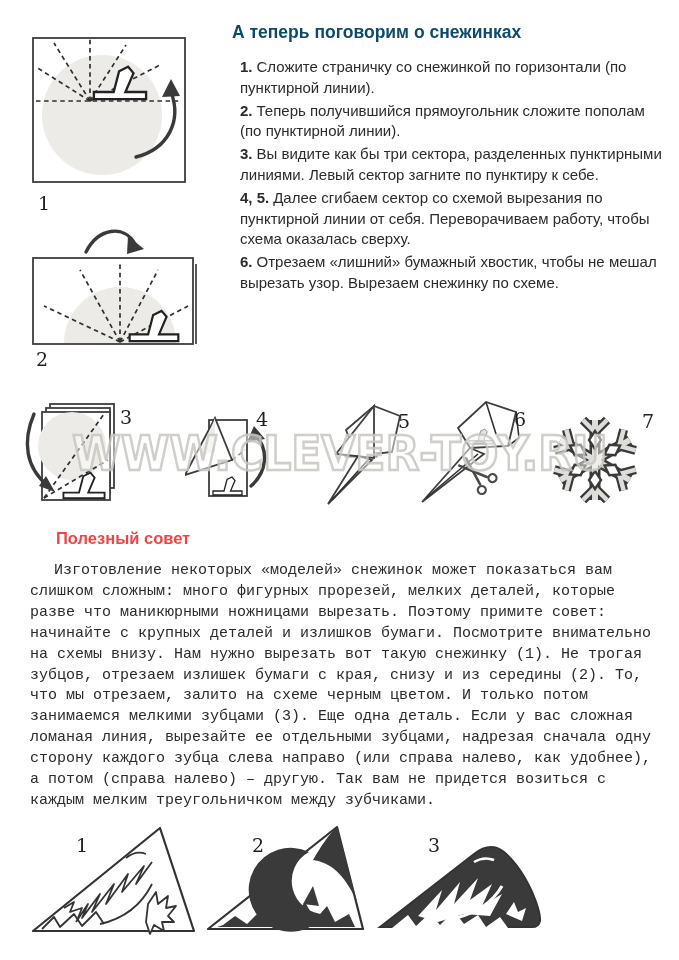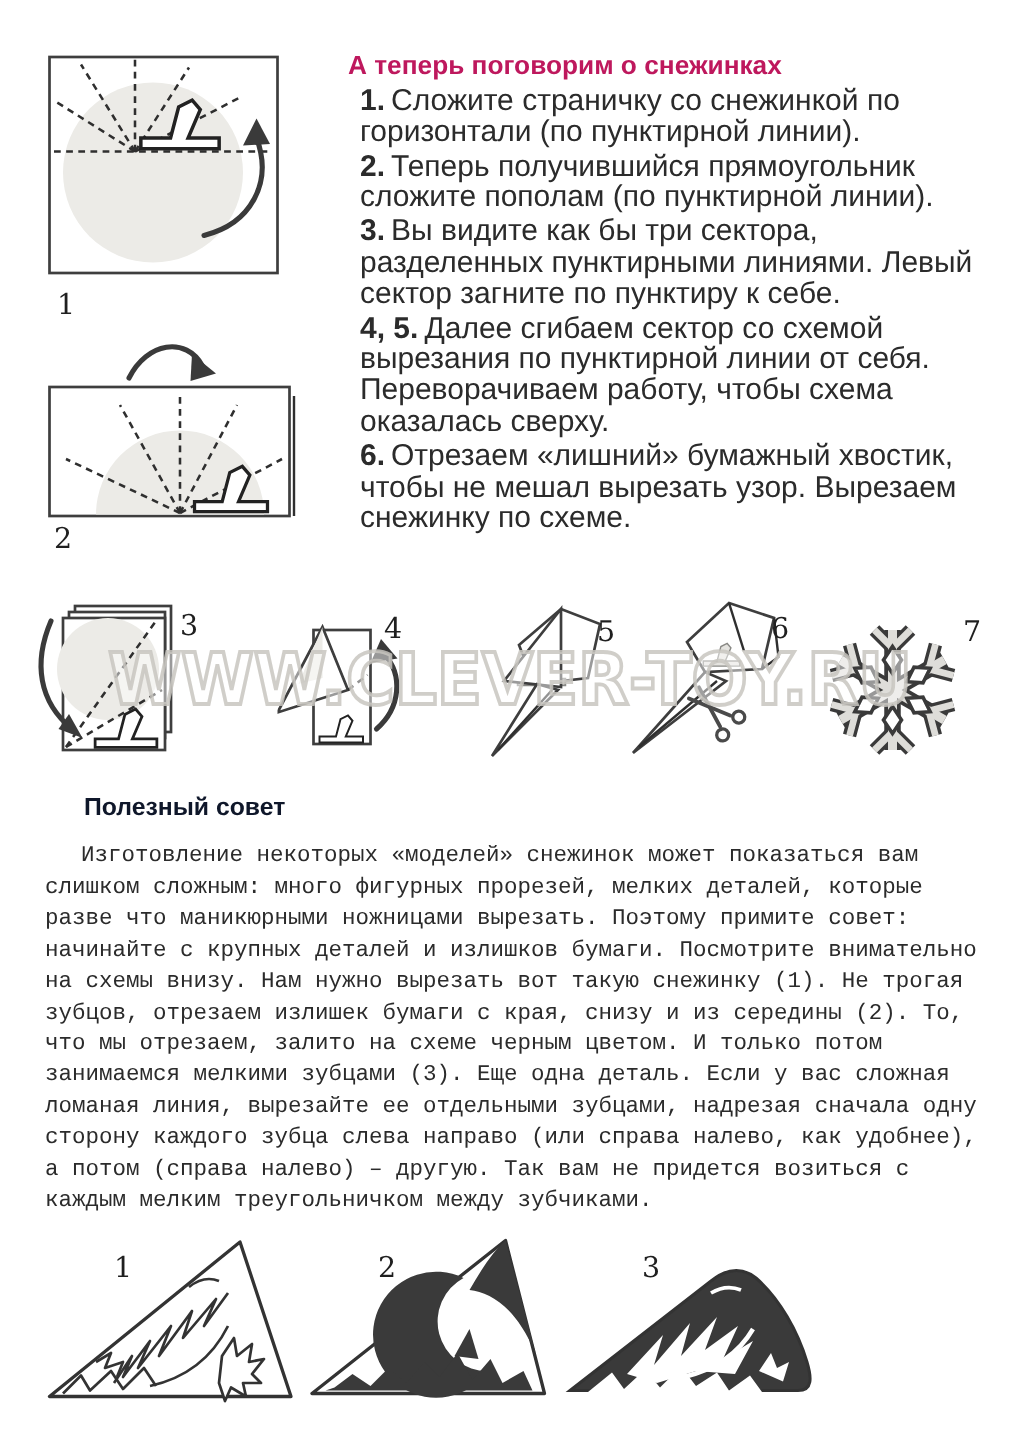--- a/index.html
+++ b/index.html
@@ -1,28 +1,28 @@
 <!DOCTYPE html>
 <html lang="ru"><head>
 <meta charset="utf-8">
 <style>
   html,body{margin:0;padding:0;background:#9a9a9a;}
   .page{position:relative;width:679px;height:960px;background:#ffffff;margin:0 auto;
         font-family:"Liberation Sans",sans-serif;color:#2b2b2b;overflow:hidden;}
-  .title{position:absolute;left:232px;top:33px;margin:0;font-size:17.5px;font-weight:700;color:#be185d;}
-  .instructions{position:absolute;left:240px;top:57px;width:428px;font-size:20px;line-height:20.8px;}
+  .title{position:absolute;left:232px;top:22px;margin:0;font-size:17.5px;font-weight:700;color:#0c4a6e;}
+  .instructions{position:absolute;left:240px;top:57px;width:428px;font-size:15px;line-height:20.8px;}
   .instr{margin:0 0 2px 0;}
   .instr b{margin-right:4px;}
   .figno{position:absolute;font-family:"DejaVu Serif",serif;font-size:19px;color:#1f1f1f;z-index:6;}
   svg.fig{position:absolute;z-index:1;}
   .wm{position:absolute;left:-6px;top:428px;width:692px;text-align:center;z-index:5;
       font-family:"DejaVu Sans",sans-serif;font-weight:700;font-size:44px;letter-spacing:0px;
       color:rgba(255,255,255,0.48);-webkit-text-stroke:2.4px rgba(200,198,192,0.85);
       transform:scaleY(1.08);white-space:nowrap;}
-  .advice-h{position:absolute;left:56px;top:529px;margin:0;font-size:16.5px;font-weight:700;color:#0f172a;}
+  .advice-h{position:absolute;left:56px;top:529px;margin:0;font-size:16.5px;font-weight:700;color:#ef4444;}
   .advice-b{position:absolute;left:30px;top:561px;width:625px;margin:0;font-size:15px;
             line-height:20.9px;text-indent:24px;font-family:Liberation Mono, monospace;}
   
   .sheet{fill:#ffffff;stroke:#3e3e3e;stroke-width:1.8;stroke-linejoin:miter;}
   .gray{fill:#ecebe7;stroke:none;}
   .ln{fill:none;stroke:#2f2f2f;stroke-width:1.6;}
   .dash{fill:none;stroke:#2f2f2f;stroke-width:1.7;stroke-dasharray:4.5,3.6;}
   .arrow{fill:none;stroke:#3a3a3a;stroke-width:3.4;stroke-linecap:round;}
   .ah{fill:#3a3a3a;stroke:none;}
   .bootw{fill:#ffffff;stroke:#222;stroke-width:2.6;}

